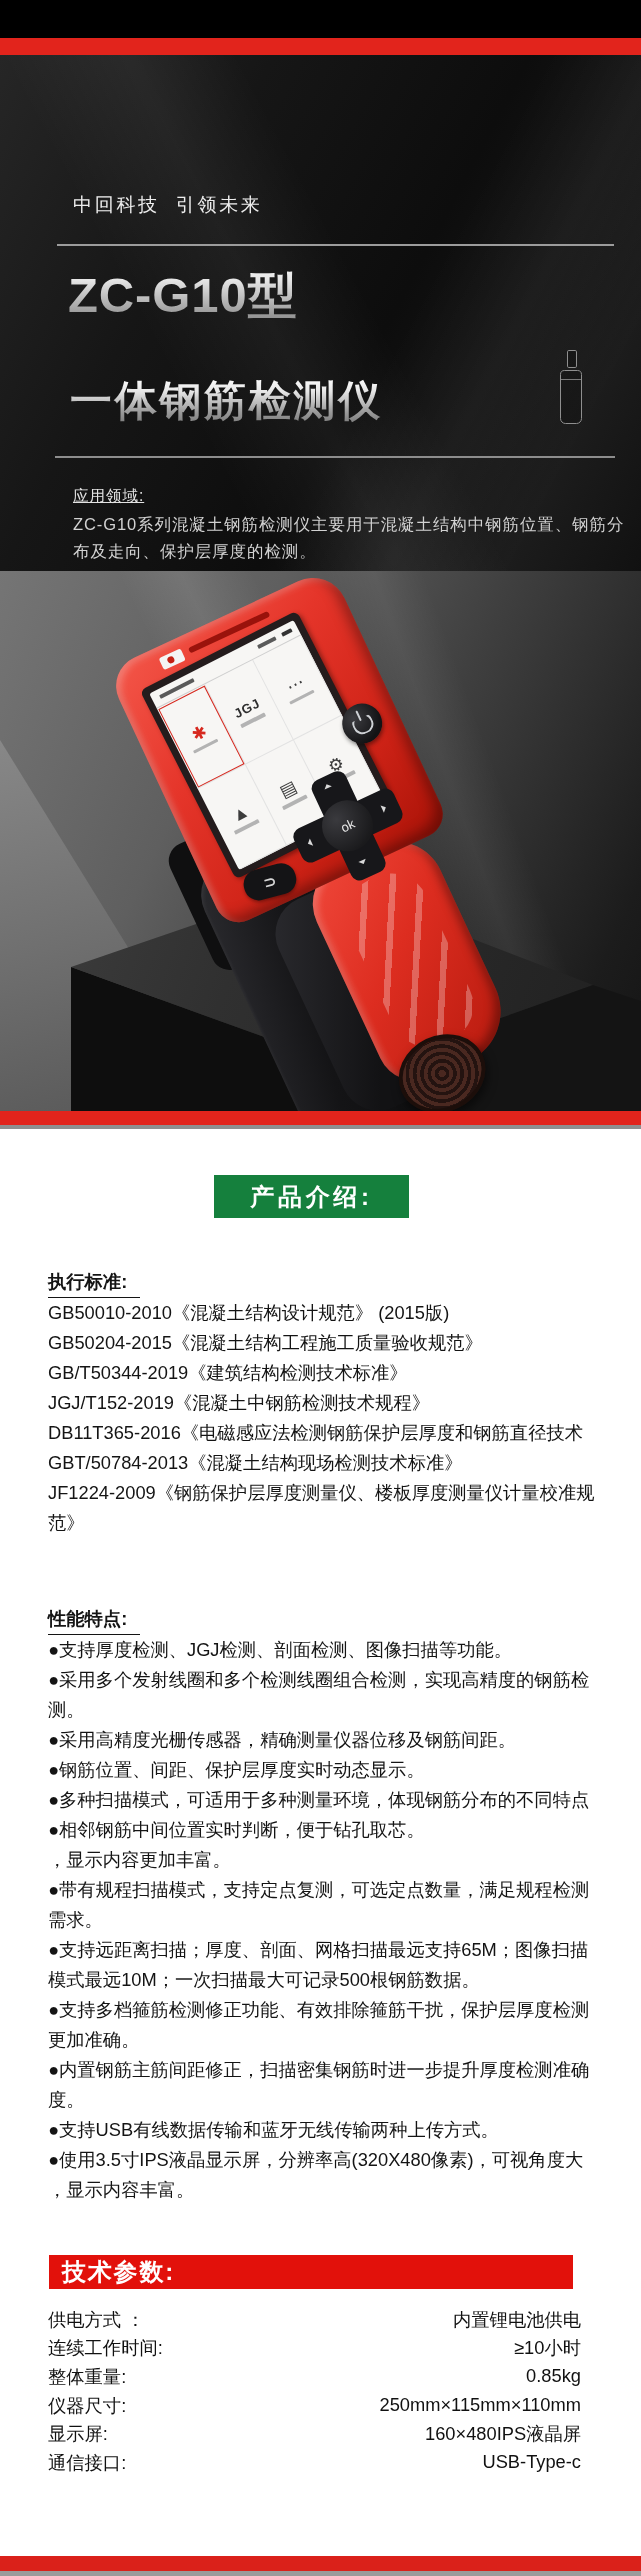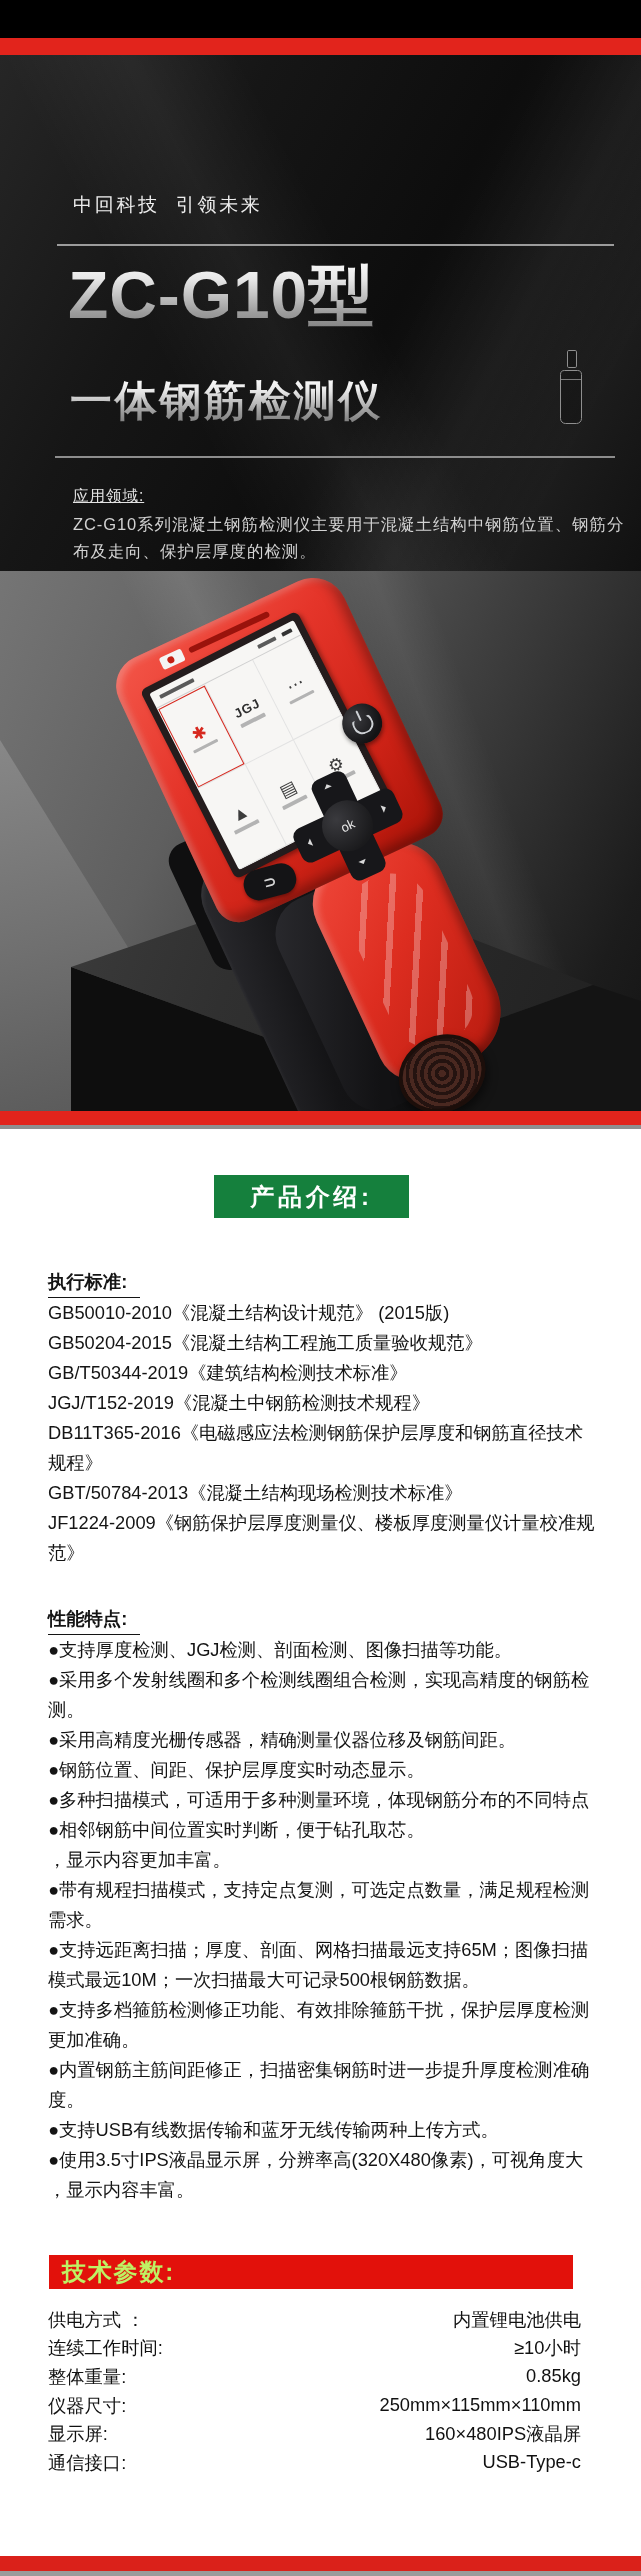--- a/index.html
+++ b/index.html
@@ -14,21 +14,21 @@
   
   .hero{left:0;top:55px;width:641px;height:516px;
     background:linear-gradient(118deg,#262626 0%,#161616 30%,#0d0d0d 58%,#1c1c1c 85%,#111 100%);}
   .hero .sheen{left:0;top:0;width:641px;height:516px;
     background:linear-gradient(62deg,transparent 30%,rgba(255,255,255,.05) 44%,transparent 56%),
                linear-gradient(118deg,transparent 60%,rgba(255,255,255,.04) 72%,transparent 86%);}
   .brand-line{left:73px;top:137px;font-size:19px;letter-spacing:2.7px;color:#ededed;white-space:pre;}
   .hr1{left:57px;top:189px;width:557px;height:1.8px;background:#9c9c9c;}
   .grad{background:linear-gradient(180deg,#ffffff 0%,#e6e6e6 30%,#9c9c9c 72%,#787878 100%);
         -webkit-background-clip:text;background-clip:text;color:transparent;-webkit-text-fill-color:transparent;}
-  .model-title{left:68px;top:201px;font-size:66px;font-weight:bold;letter-spacing:0.9px;line-height:79px;}
+  .model-title{left:68px;top:201px;font-size:49px;font-weight:bold;letter-spacing:0.9px;line-height:79px;}
   .subtitle{left:70px;top:322px;font-size:42px;font-weight:bold;letter-spacing:2.7px;line-height:48px;}
   .hr2{left:55px;top:401px;width:560px;height:1.8px;background:#8d8d8d;}
   .app-label{left:73px;top:431px;font-size:15.6px;color:#e3e3e3;letter-spacing:0.9px;text-decoration:underline;}
   .app-para{left:73px;top:456px;width:531px;font-size:16.5px;line-height:26.6px;color:#d2d2d2;letter-spacing:0.9px;}
   .hr3{left:57px;top:543px;width:509px;height:1.8px;background:#8d8d8d;}
   
   .bottle{left:560px;top:295px;width:24px;height:75px;}
   .bottle .cap{margin-left:7.3px;width:7.3px;height:15.6px;border:1.4px solid #8f8f8f;border-radius:1.8px;background:rgba(0,0,0,.2);}
   .bottle .bod{margin-top:2.7px;width:20px;height:52px;border:1.4px solid #8f8f8f;border-radius:4.6px 4.6px 5.5px 5.5px;background:rgba(0,0,0,.15);}
   .bottle .bod::before{content:"";display:block;margin-top:7.3px;height:0.9px;background:#7a7a7a;}
@@ -110,21 +110,21 @@
   .band-gray{left:0;top:1125px;width:641px;height:3.7px;background:#8f8f8f;}
 
   
   .badge{left:214px;top:1175px;width:195px;height:43px;background:#15803d;color:#fff;
     font-size:24px;font-weight:bold;letter-spacing:3.7px;display:flex;align-items:center;justify-content:center;}
   .textblock{left:48px;width:542px;color:#141414;font-size:18.3px;line-height:30px;}
   .tb-standards{top:1267px;}
   .tb-features{top:1604px;}
   .tb-head{display:inline-block;font-weight:bold;border-bottom:1.8px solid #141414;padding-right:13px;}
   .tline{white-space:pre;}
-  .spec-banner{left:49px;top:2255px;width:524px;height:34px;background:#e2110b;color:#bef264;
+  .spec-banner{left:49px;top:2255px;width:524px;height:34px;background:#e2110b;color:#ffffff;
     font-size:24px;font-weight:bold;letter-spacing:1.8px;display:flex;align-items:center;padding-left:13px;box-sizing:border-box;}
   .spec-table{left:48px;top:2305px;width:533px;color:#111;font-size:18.3px;}
   .spec-row{display:flex;justify-content:space-between;height:28.6px;align-items:center;}
   .spec-label{white-space:pre;}
   .spec-value{text-align:right;white-space:pre;}
 
   
   .bot-red{left:0;top:2556px;width:641px;height:15.6px;background:#da211a;}
   .bot-gray{left:0;top:2571px;width:641px;height:4.6px;background:#9b9b9b;}
 </style>
@@ -228,21 +228,20 @@
 
   <div class="abs textblock tb-standards">
     <div><span class="tb-head">执行标准: </span></div>
     <div>
 
     <div class="tline">GB50010-2010《混凝土结构设计规范》 (2015版)</div>
         <div class="tline">GB50204-2015《混凝土结构工程施工质量验收规范》</div>
         <div class="tline">GB/T50344-2019《建筑结构检测技术标准》</div>
         <div class="tline">JGJ/T152-2019《混凝土中钢筋检测技术规程》</div>
         <div class="tline">DB11T365-2016《电磁感应法检测钢筋保护层厚度和钢筋直径技术</div>
-        <div class="tline">规程》</div>
         <div class="tline">GBT/50784-2013《混凝土结构现场检测技术标准》</div>
         <div class="tline">JF1224-2009《钢筋保护层厚度测量仪、楼板厚度测量仪计量校准规</div>
         <div class="tline">范》</div>
       </div>
   </div>
 
   <div class="abs textblock tb-features">
     <div><span class="tb-head">性能特点: </span></div>
     <div>
 

